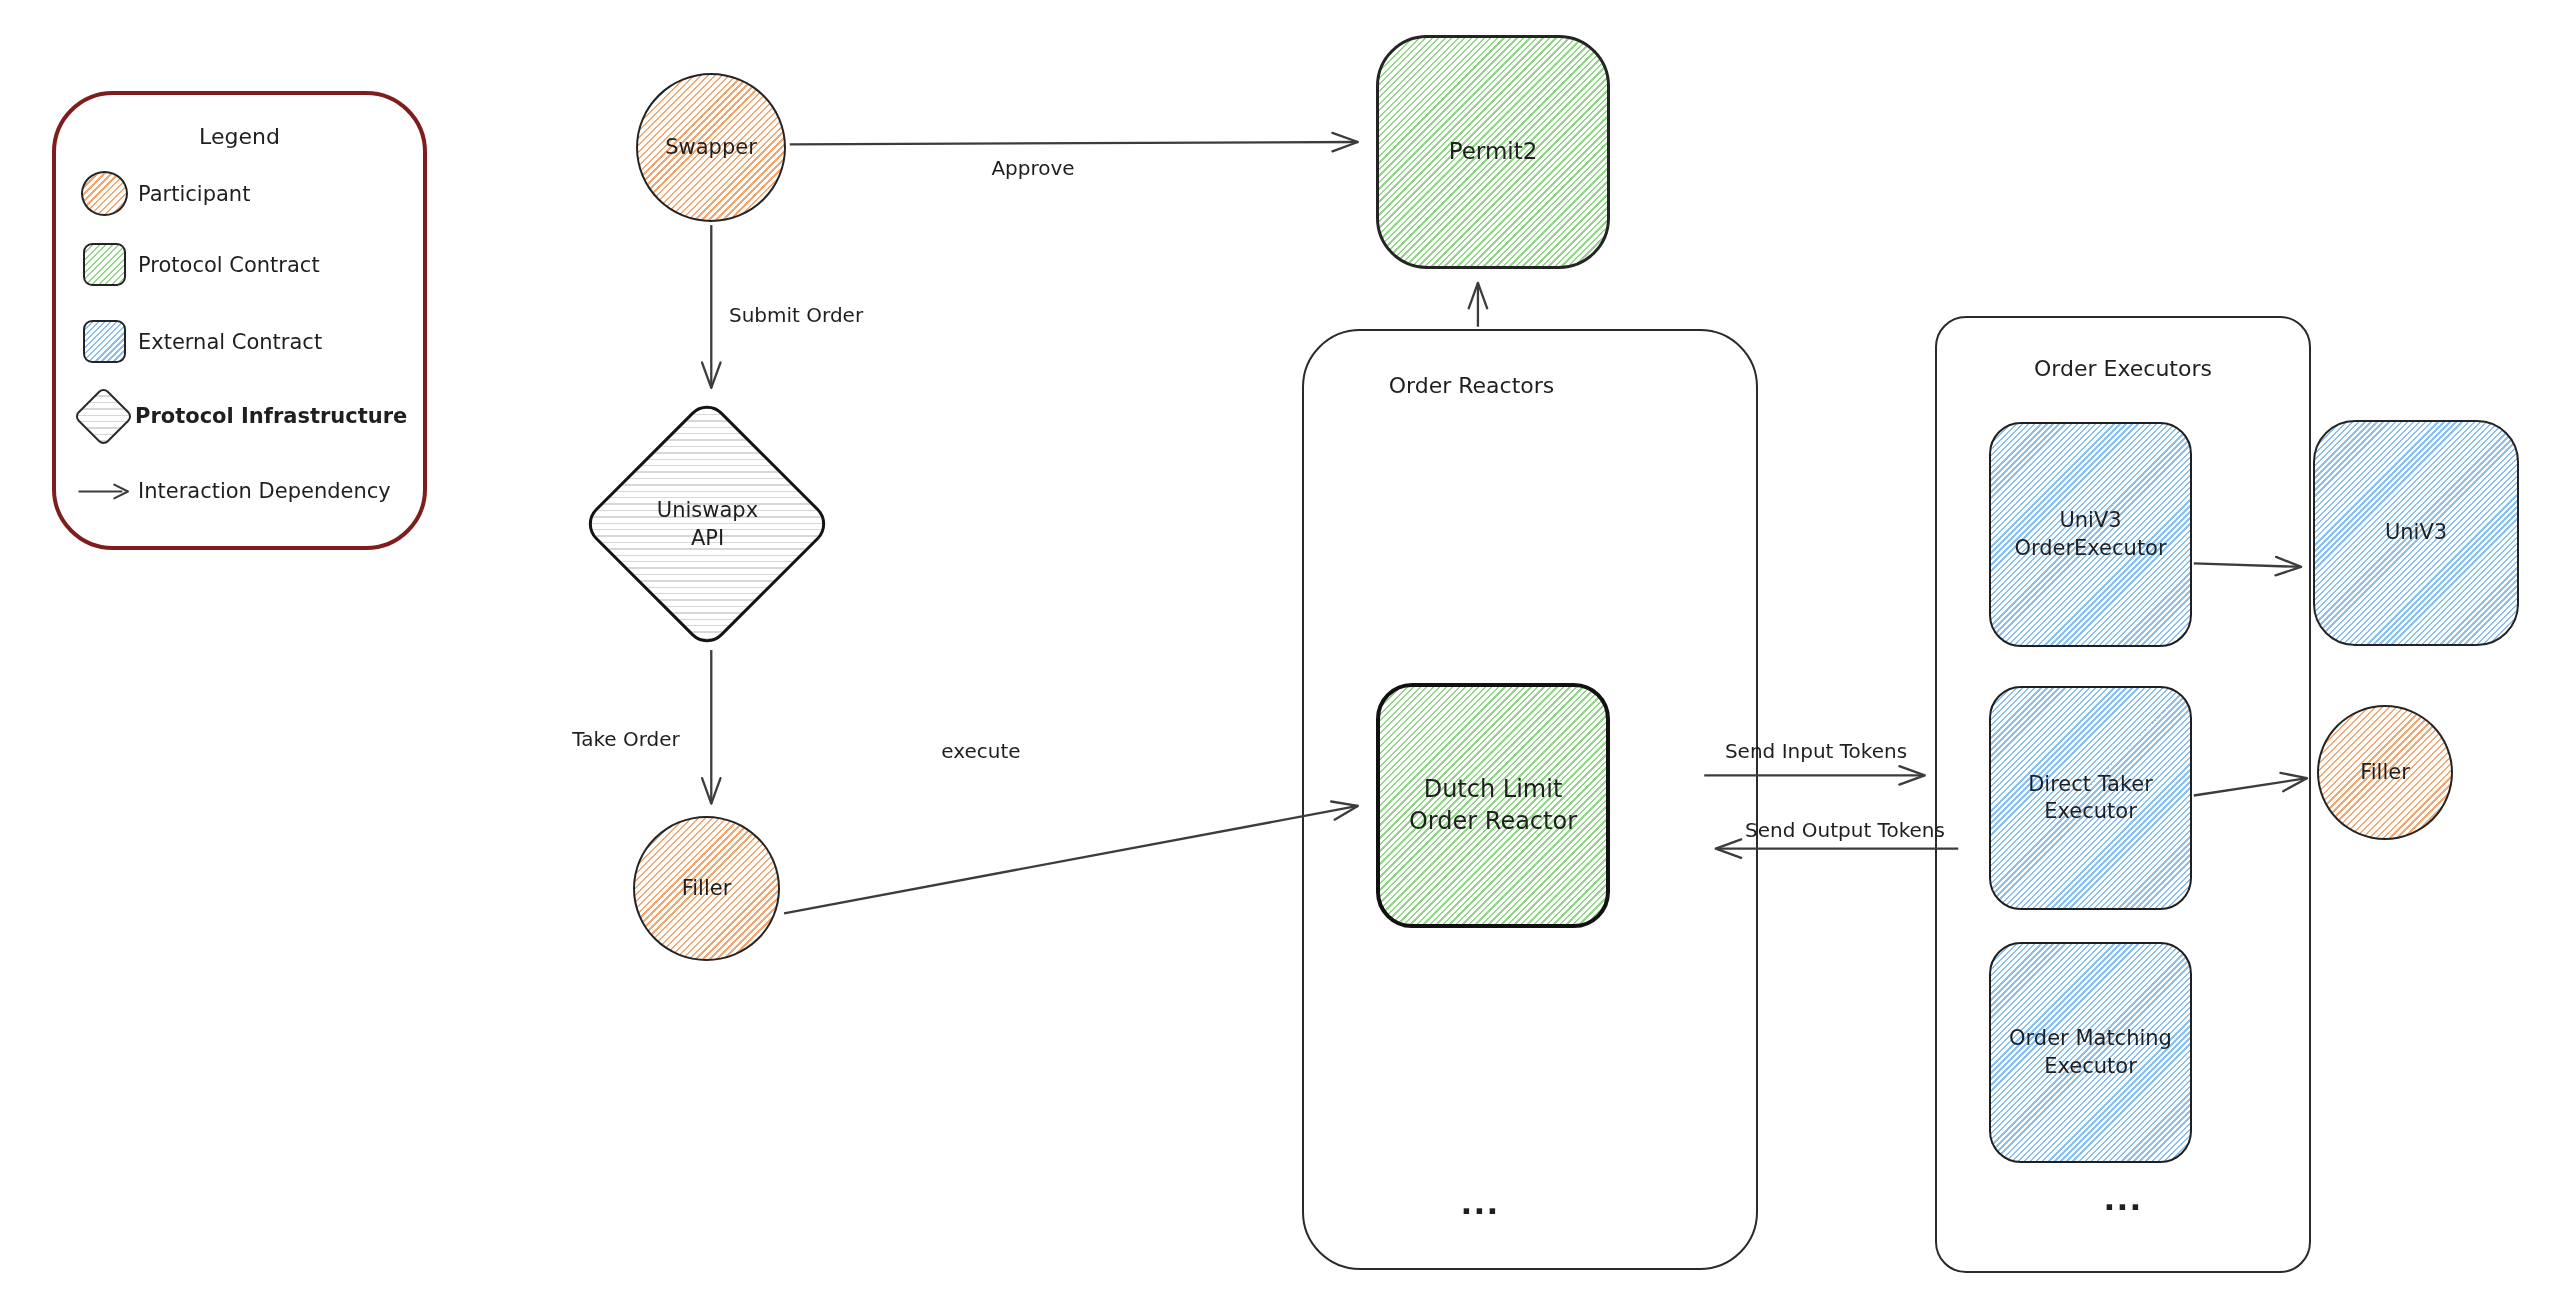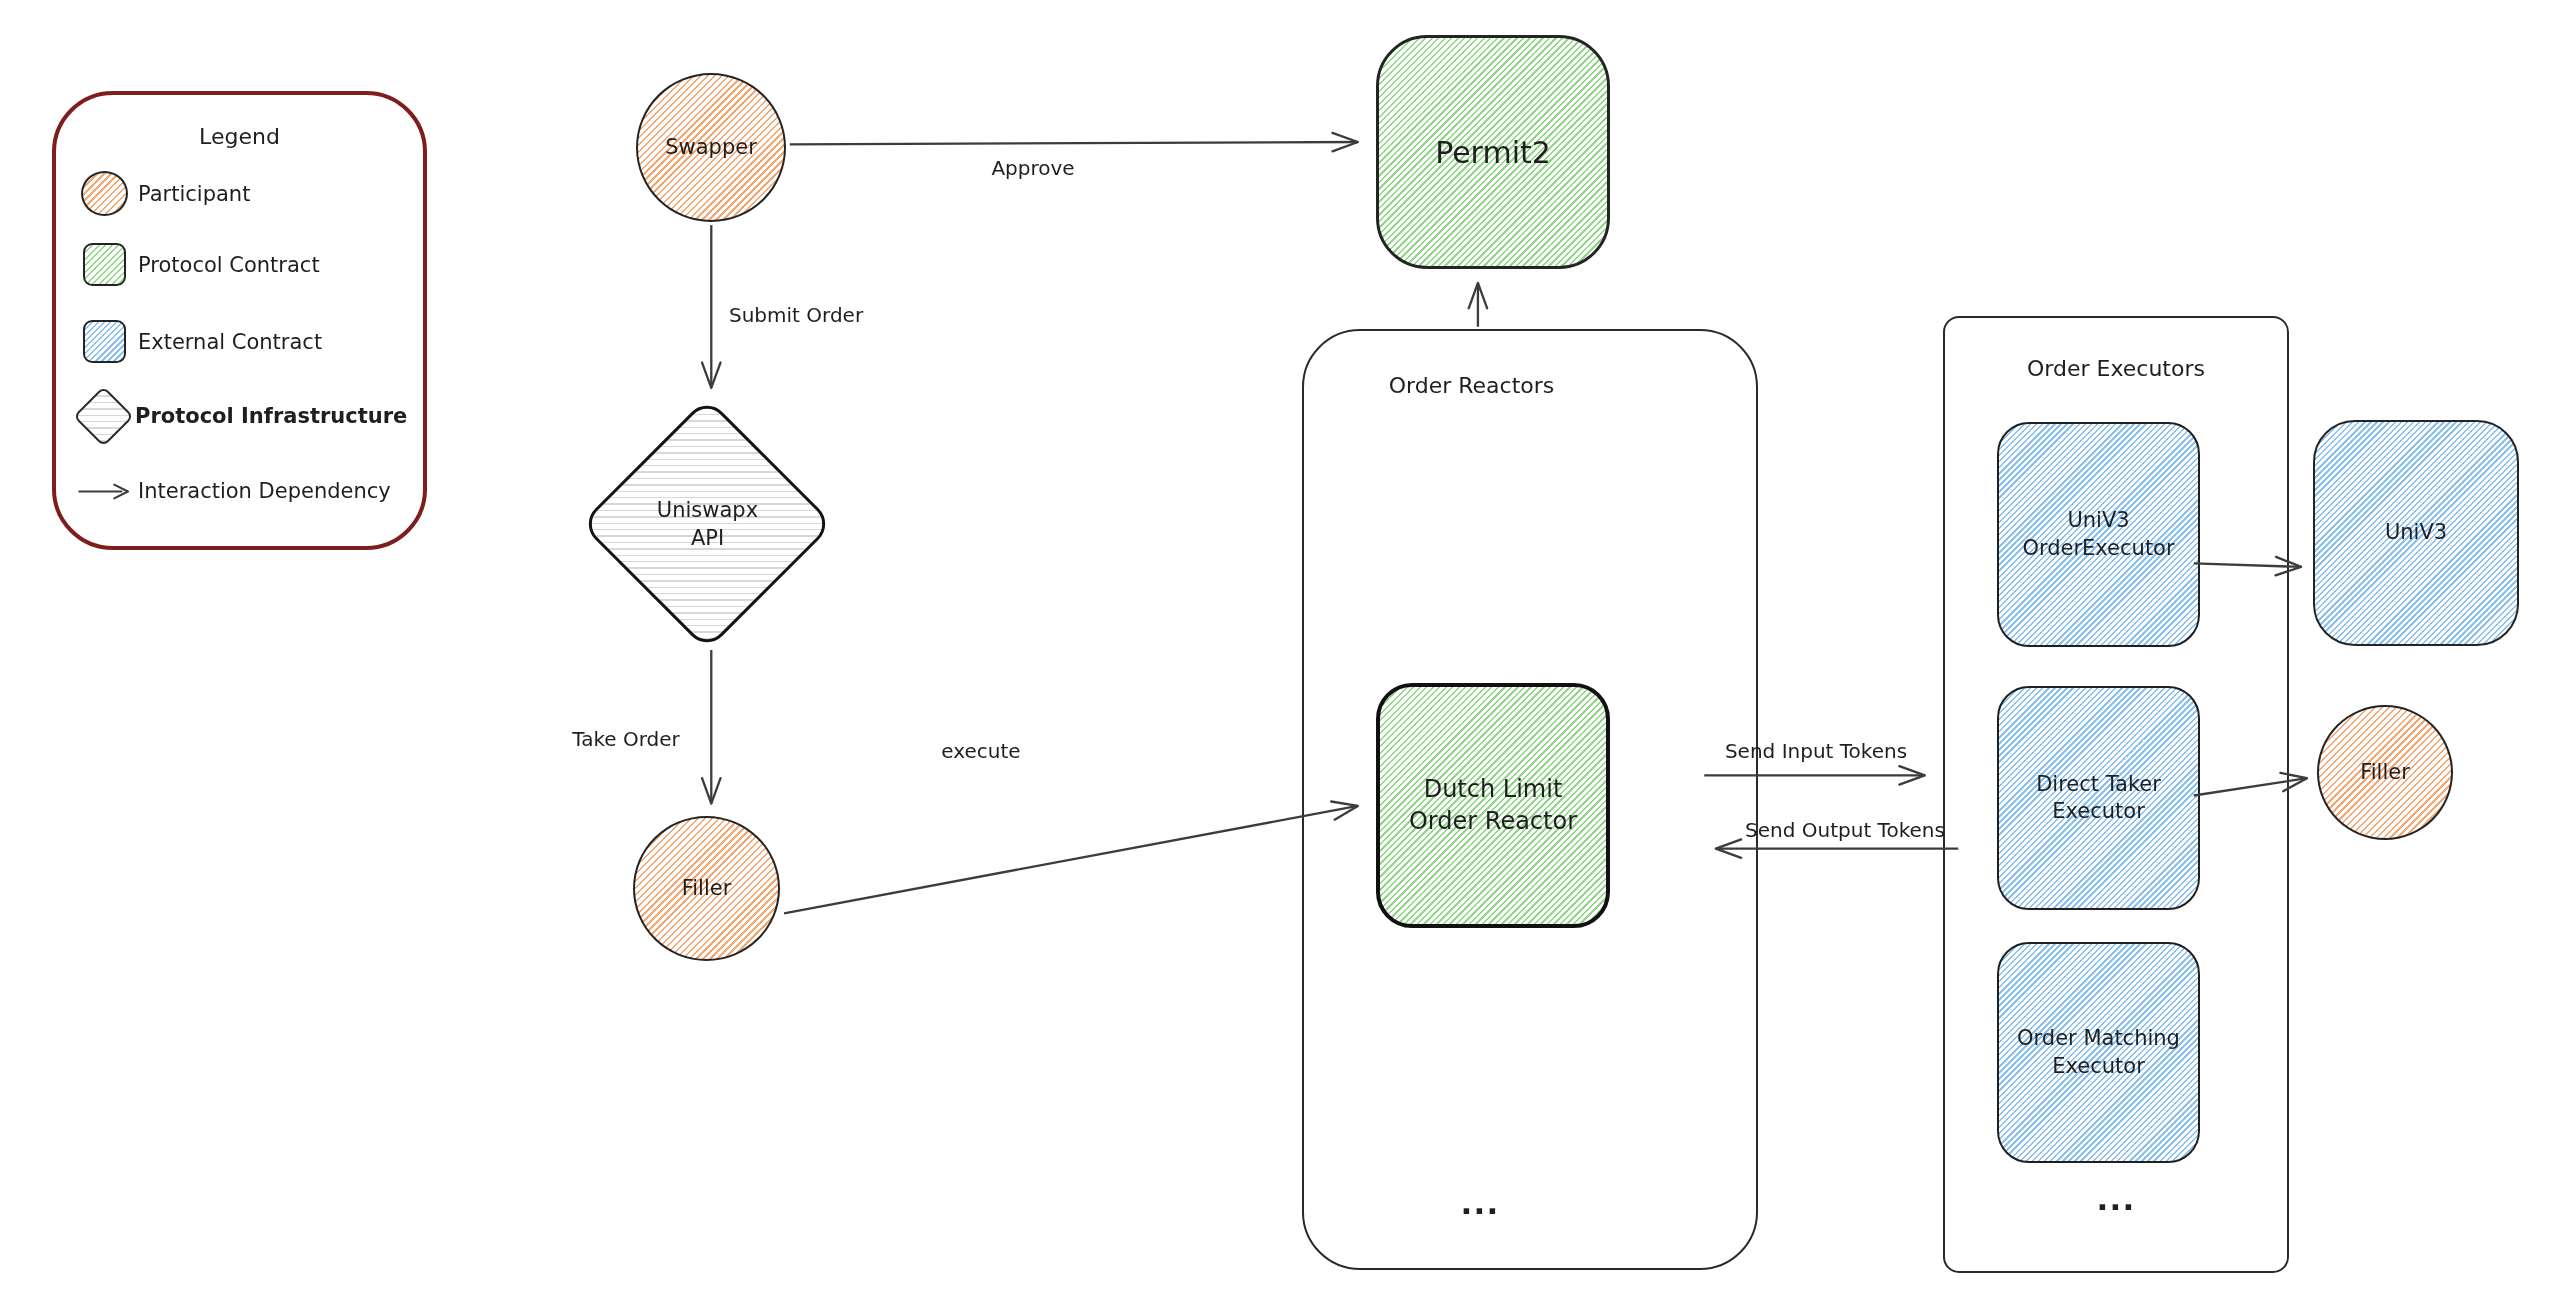--- a/index.html
+++ b/index.html
@@ -47,21 +47,21 @@
              border:3.2px solid #141414;border-radius:22px;box-sizing:border-box;background-color:#fff;}
   #api-label{position:absolute;inset:0;display:flex;flex-direction:column;align-items:center;justify-content:center;z-index:2;}
 
   
   .group{position:absolute;border:2px solid #2a2a2a;background:#fff;z-index:5;box-sizing:border-box;}
   .group-title{position:absolute;text-align:center;font-size:22px;white-space:nowrap;}
   .group-more{position:absolute;text-align:center;font-size:31px;font-weight:700;letter-spacing:1.2px;}
   #reactors{left:1302px;top:329px;width:456px;height:941px;border-radius:58px;}
   #reactors-title{top:42px;left:0;width:335px;}
   #reactors-more{top:854px;left:0;width:352px;}
-  #executors{left:1935px;top:316px;width:346px;height:957px;border-radius:16px;margin-left:8px;}
+  #executors{left:1935px;top:316px;width:376px;height:957px;border-radius:31px;}
   #executors-title{top:38px;left:0;width:100%;}
   #executors-more{top:863px;left:0;width:100%;}
 
   
   #dutch{position:absolute;left:72px;top:352px;width:234px;height:245px;border:4.6px solid #111;border-radius:36px;
          box-sizing:border-box;display:flex;flex-direction:column;align-items:center;justify-content:center;
          text-align:center;z-index:20;background-color:#fff;}
   #dutch .lbl{font-size:24px;}
   .exec-box{position:absolute;left:52px;width:203px;border:2.3px solid #1f1f1f;border-radius:32px;box-sizing:border-box;
             display:flex;flex-direction:column;align-items:center;justify-content:center;text-align:center;
@@ -128,21 +128,21 @@
       </span>
       <span class="lg-label">Interaction Dependency</span>
     </div>
   </div>
 
   <div class="node hO" id="swapper">
     <span class="lbl">Swapper</span>
   </div>
 
   <div class="node hG" id="permit2">
-    <span class="lbl" style="font-size:30px">Permit2</span>
+    <span class="lbl" style="font-size:23px">Permit2</span>
   </div>
 
   <div id="api-wrap">
     <div id="api-shape" class="hGr"></div>
     <div id="api-label">
       <span class="lbl">Uniswapx</span>
       <span class="lbl">API</span>
     </div>
   </div>
 

